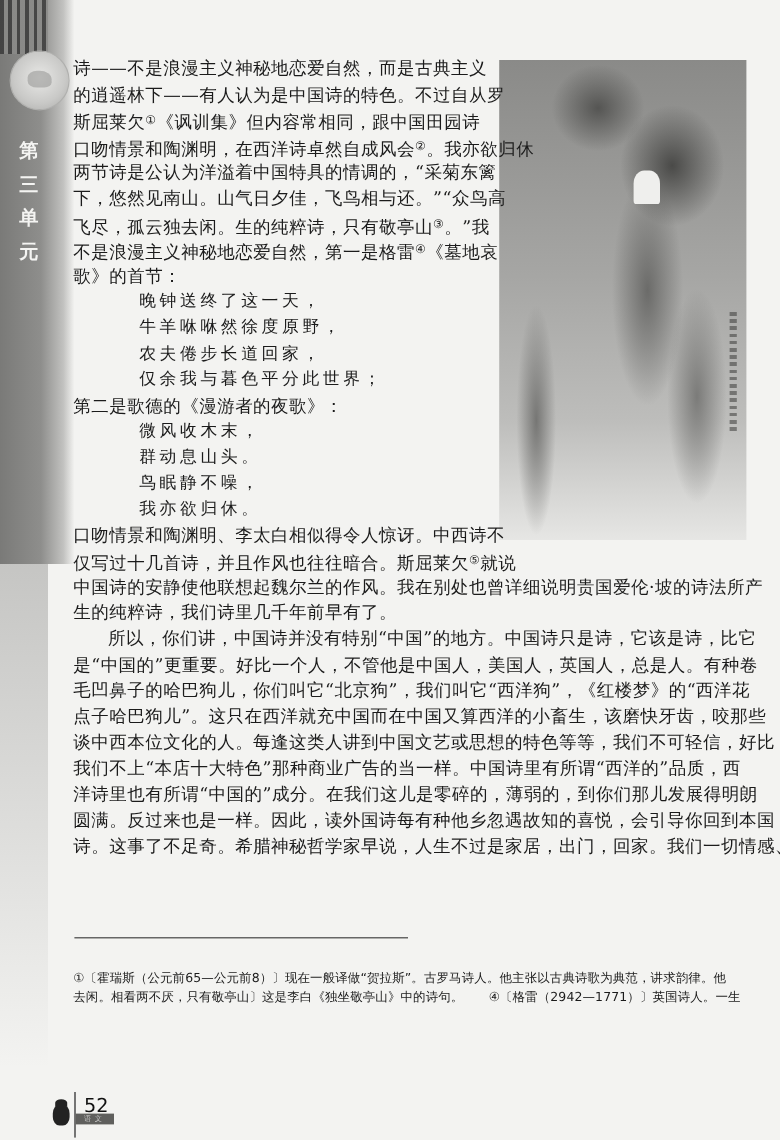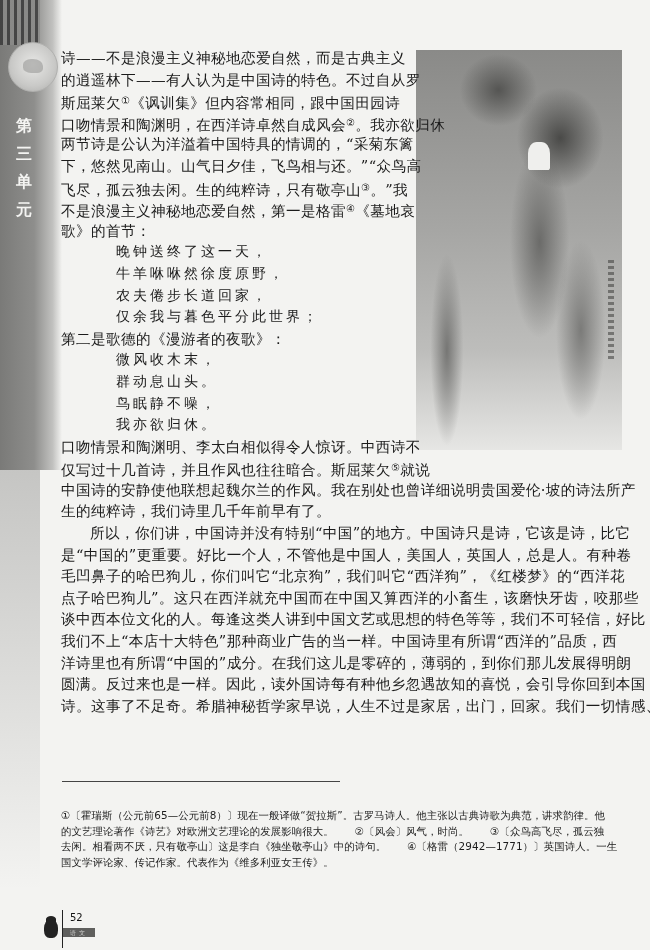--- a/index.html
+++ b/index.html
@@ -87,21 +87,21 @@
     }
     .mascot-icon::before {
       content: ""; position: absolute; left: 2px; top: -4px; width: 10px; height: 6px;
       background: #222; border-radius: 50% 50% 0 0;
     }
     .footer-rule {
       position: absolute; left: 22px; top: -2px; width: 1px; height: 38px; background: #222;
     }
     .page-number {
       position: absolute; left: 30px; top: 0px; font-family: "DejaVu Sans", sans-serif;
-      font-size: 10px; color: #111;
+      font-size: 16px; color: #111;
     }
     .section-tag {
       position: absolute; left: 23px; top: 16px; width: 32px; height: 9px;
       background: #5f5f5d; color: #cfcfcd; font-size: 6px; line-height: 9px;
       font-family: "DejaVu Sans", sans-serif; text-align: center; letter-spacing: 3px;
     }
   </style>
 </head>
 <body>
 
@@ -151,23 +151,21 @@
   <span class="text-line">谈中西本位文化的人。每逢这类人讲到中国文艺或思想的特色等等，我们不可轻信，好比</span>
   <span class="text-line">我们不上“本店十大特色”那种商业广告的当一样。中国诗里有所谓“西洋的”品质，西</span>
   <span class="text-line">洋诗里也有所谓“中国的”成分。在我们这儿是零碎的，薄弱的，到你们那儿发展得明朗</span>
   <span class="text-line">圆满。反过来也是一样。因此，读外国诗每有种他乡忽遇故知的喜悦，会引导你回到本国</span>
   <span class="text-line">诗。这事了不足奇。希腊神秘哲学家早说，人生不过是家居，出门，回家。我们一切情感、</span>
 </div>
 
 <div class="fn-rule"></div>
 <div class="footnotes">
   <span class="text-line">①〔霍瑞斯（公元前65—公元前8）〕现在一般译做“贺拉斯”。古罗马诗人。他主张以古典诗歌为典范，讲求韵律。他</span>
-  <span class="text-line">的文艺理论著作《诗艺》对欧洲文艺理论的发展影响很大。　　②〔风会〕风气，时尚。　　③〔众鸟高飞尽，孤云独</span>
   <span class="text-line">去闲。相看两不厌，只有敬亭山〕这是李白《独坐敬亭山》中的诗句。　　④〔格雷（2942—1771）〕英国诗人。一生</span>
-  <span class="text-line">国文学评论家、传记作家。代表作为《维多利亚女王传》。</span>
 </div>
 
 <div class="page-footer">
   <div class="mascot-icon"></div>
   <div class="footer-rule"></div>
   <div class="page-number">52</div>
   <div class="section-tag">语文</div>
 </div>
 
 </body></html>

